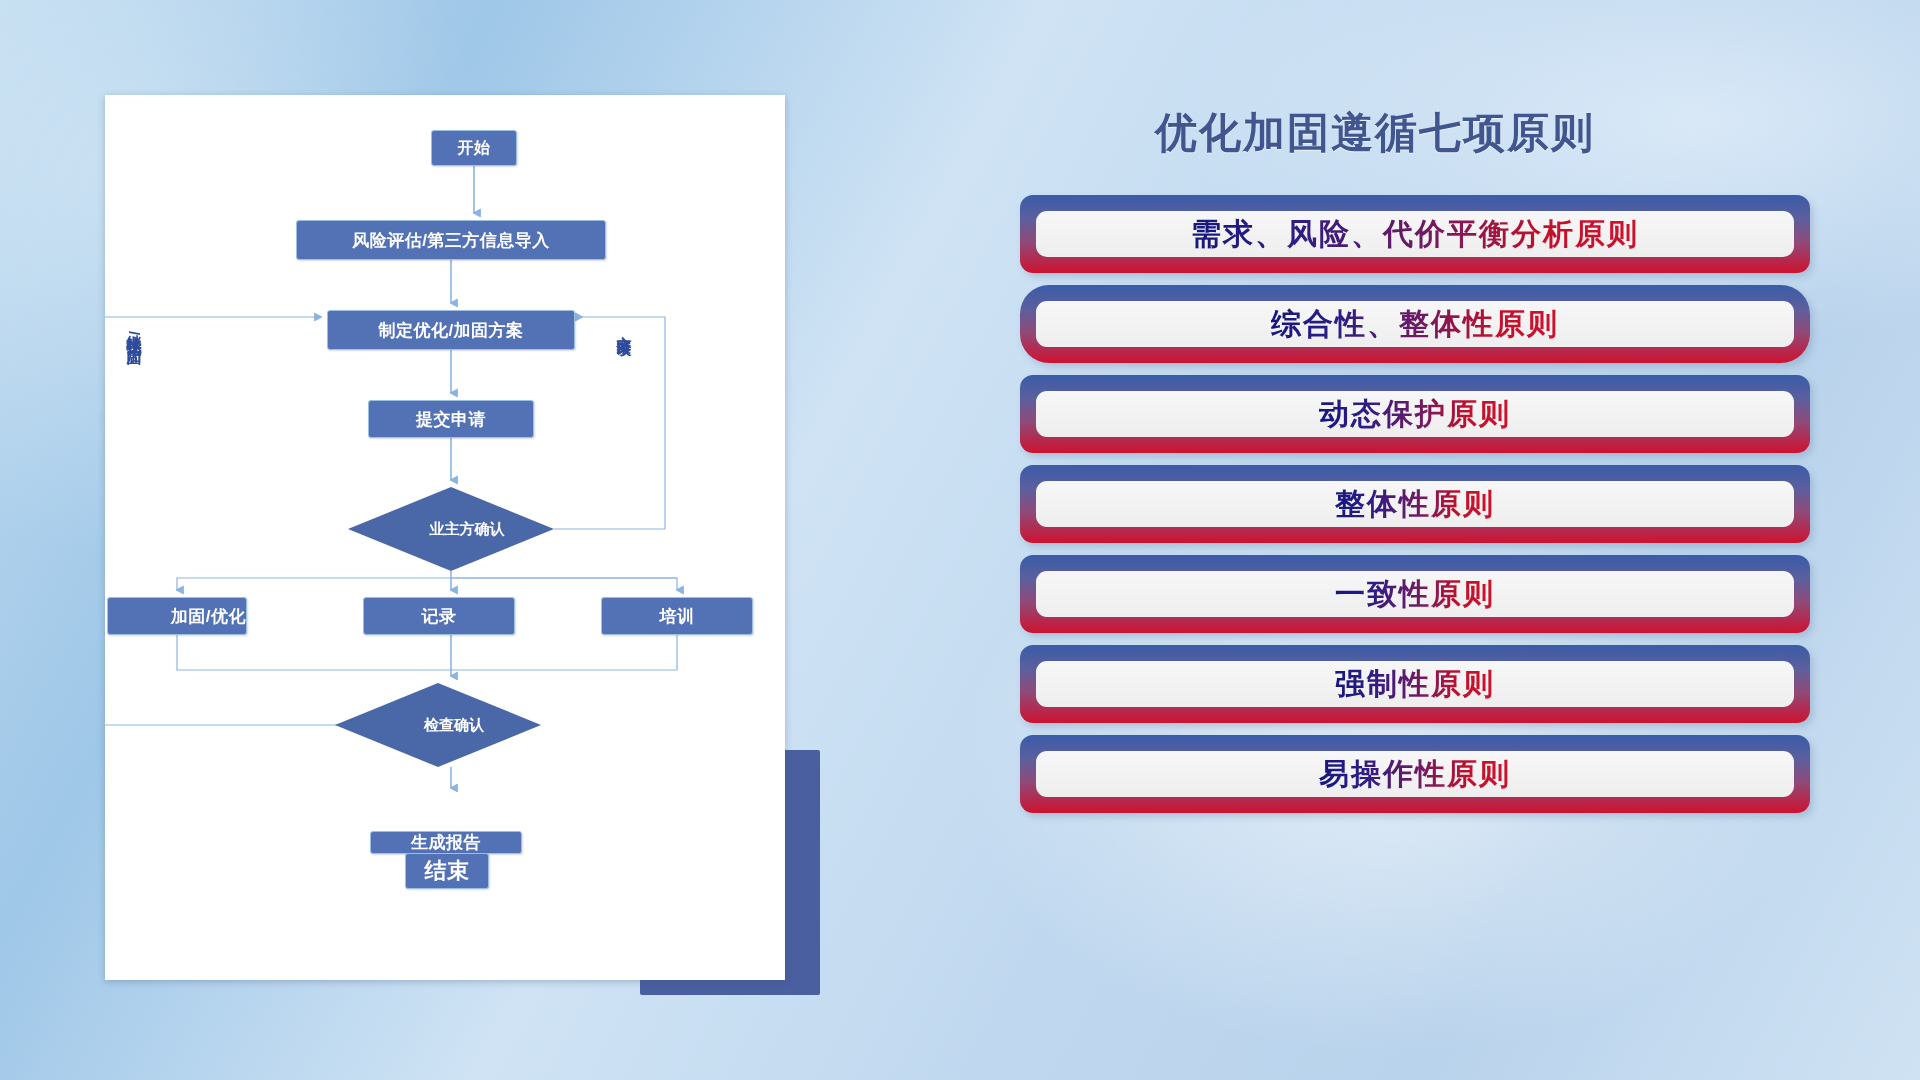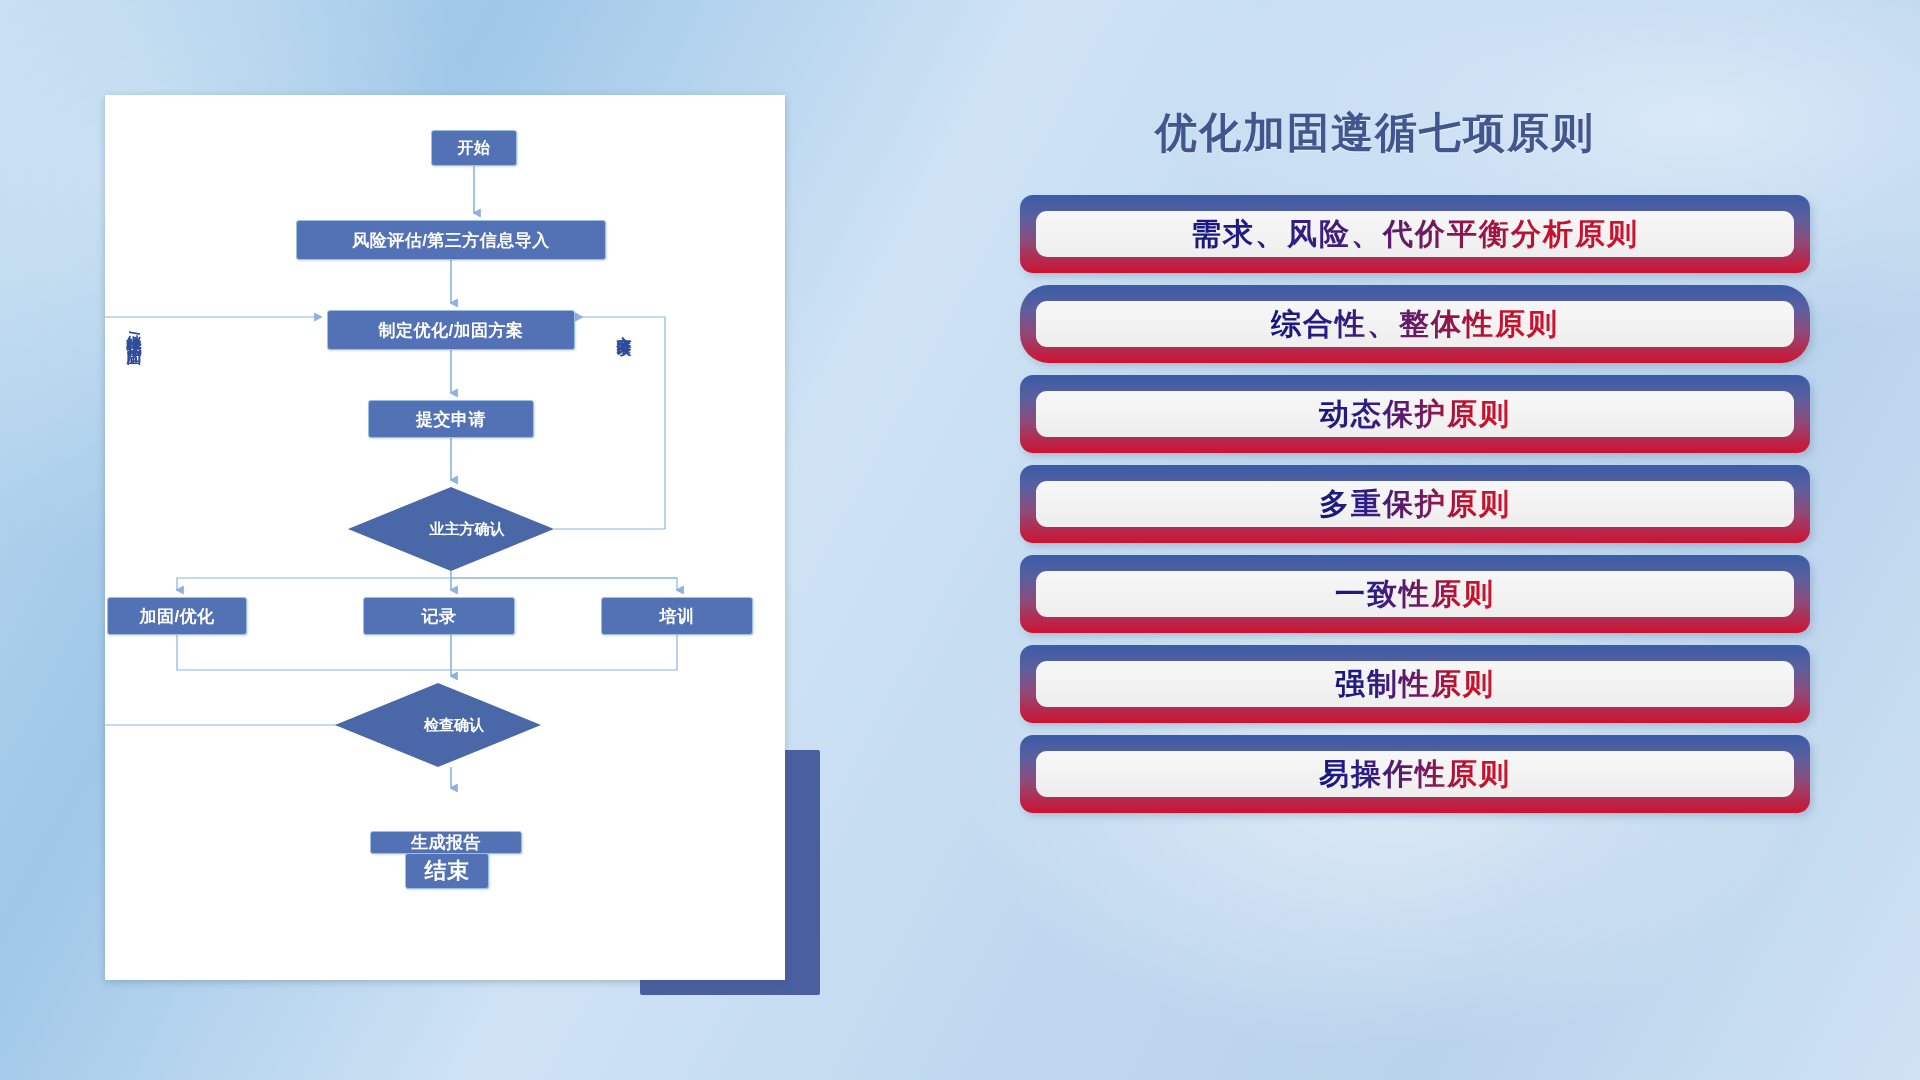--- a/index.html
+++ b/index.html
@@ -152,21 +152,21 @@
       <div class="node" style="left: 222px; top: 215px; width: 248px; height: 40px; font-size: 17px;">
         <span>制定优化/加固方案</span>
       </div>
       <div class="node" style="left: 263px; top: 305px; width: 166px; height: 38px; font-size: 17px;">
         <span>提交申请</span>
       </div>
       <div class="diamond" style="left: 243px; top: 392px; width: 206px; height: 84px; font-size: 15px;">
         <div class="dshape"></div>
         <span class="dlabel">业主方确认</span>
       </div>
-      <div class="node" style="left: 2px; top: 502px; width: 140px; height: 38px; font-size: 17px;">
+      <div class="node" style="left: 2px; top: 502px; width: 140px; height: 38px; font-size: 17px; justify-content: flex-end;">
         <span>加固/优化</span>
       </div>
       <div class="node" style="left: 258px; top: 502px; width: 152px; height: 38px; font-size: 17px;">
         <span>记录</span>
       </div>
       <div class="node" style="left: 496px; top: 502px; width: 152px; height: 38px; font-size: 17px;">
         <span>培训</span>
       </div>
       <div class="diamond" style="left: 230px; top: 588px; width: 206px; height: 84px; font-size: 15px;">
         <div class="dshape"></div>
@@ -196,21 +196,21 @@
           <div class="pcard-text">综合性、整体性原则</div>
         </div>
       </div>
       <div class="pcard" style="top: 375px;">
         <div class="pcard-inner">
           <div class="pcard-text">动态保护原则</div>
         </div>
       </div>
       <div class="pcard" style="top: 465px;">
         <div class="pcard-inner">
-          <div class="pcard-text">多重保护原则</div>
+          <div class="pcard-text">整体性原则</div>
         </div>
       </div>
       <div class="pcard" style="top: 555px;">
         <div class="pcard-inner">
           <div class="pcard-text">一致性原则</div>
         </div>
       </div>
       <div class="pcard" style="top: 645px;">
         <div class="pcard-inner">
           <div class="pcard-text">强制性原则</div>

